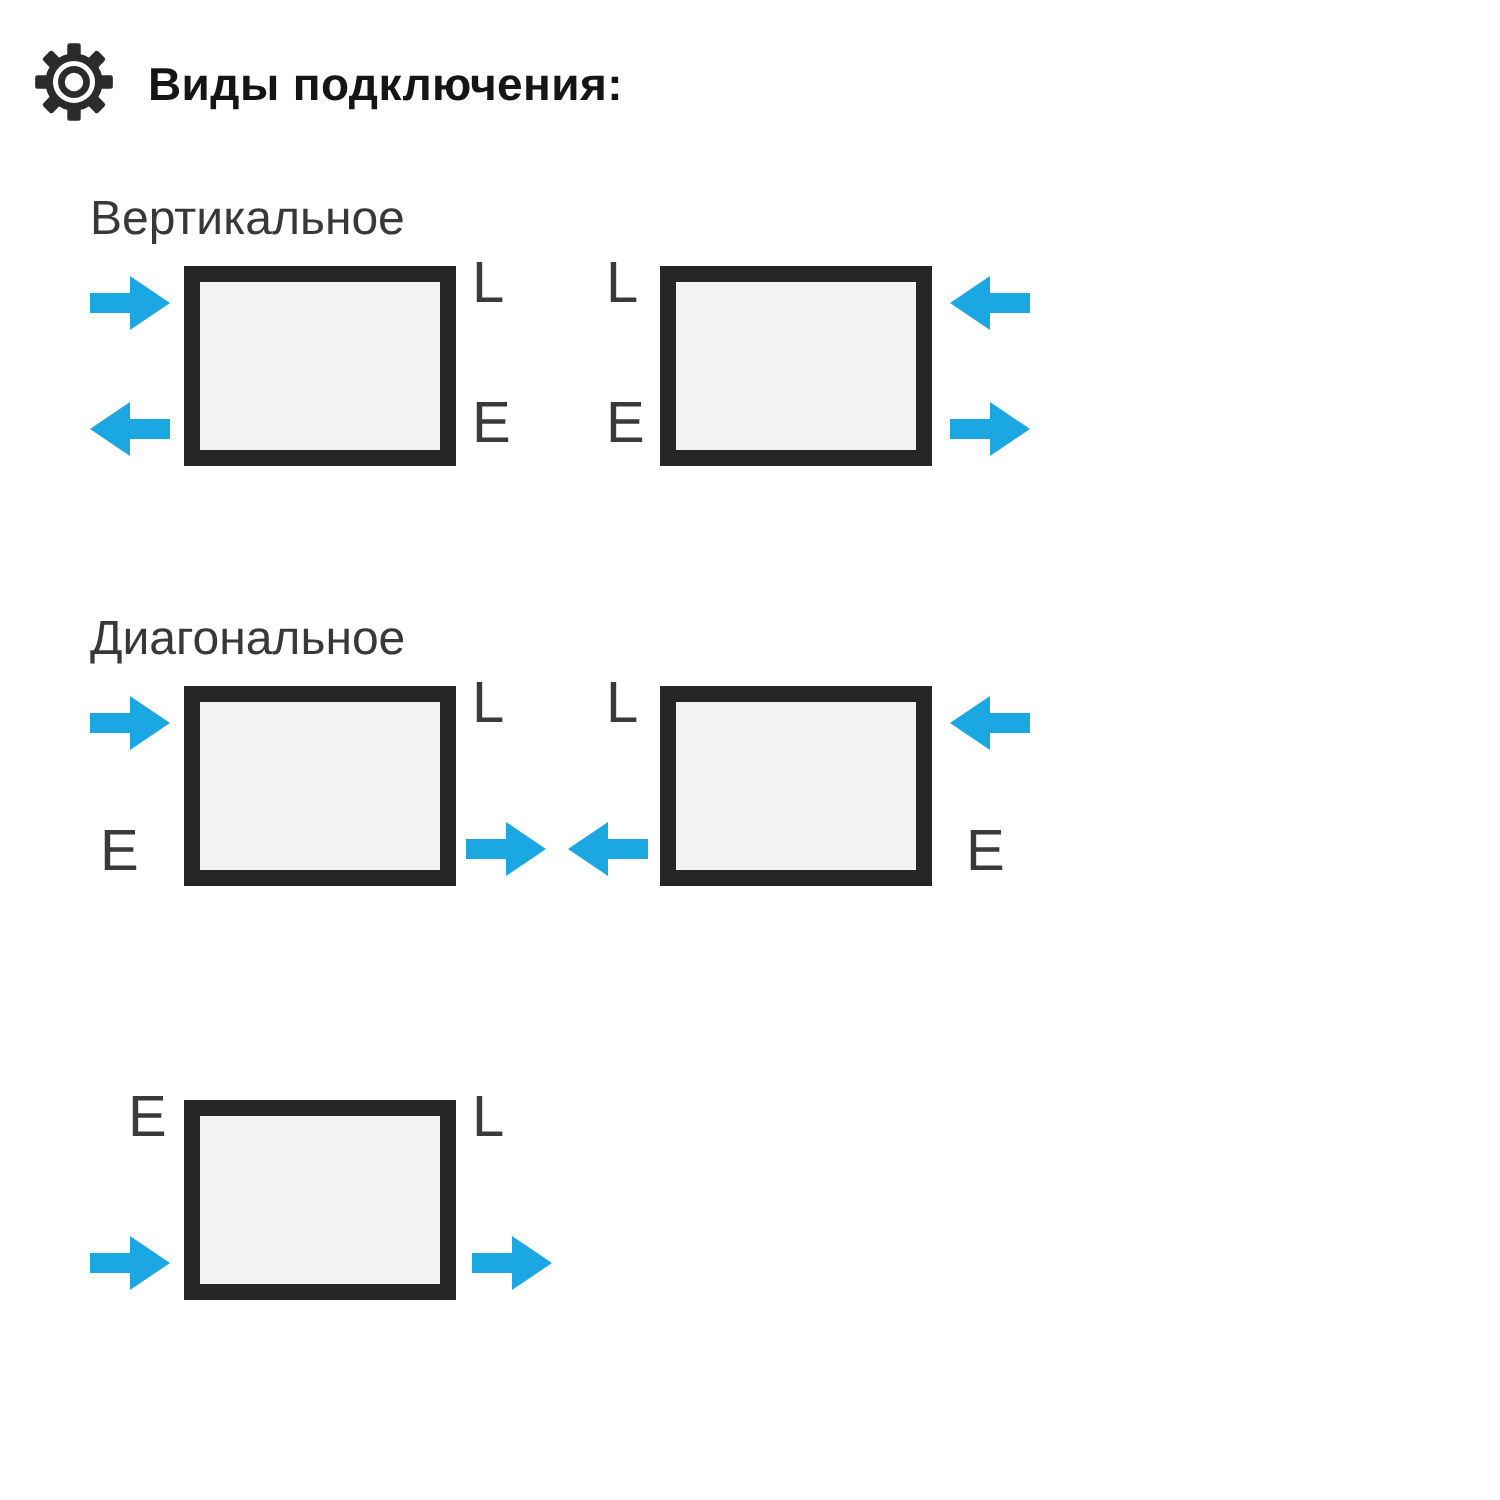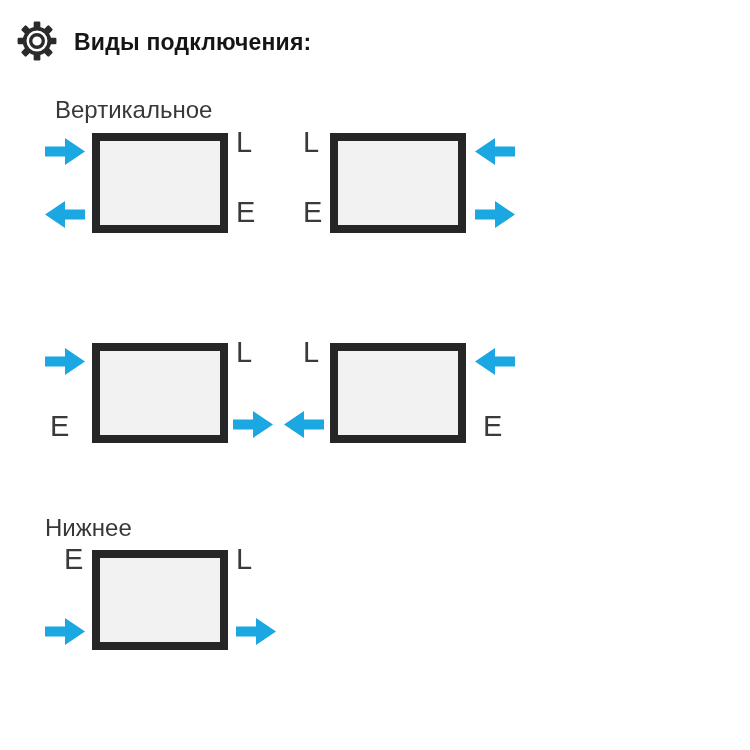--- a/index.html
+++ b/index.html
@@ -48,21 +48,21 @@
       <rect x="16.8" y="1.5" width="6.4" height="7" rx="1.2" transform="rotate(180 20 20)"></rect>
       <rect x="16.8" y="1.5" width="6.4" height="7" rx="1.2" transform="rotate(225 20 20)"></rect>
       <rect x="16.8" y="1.5" width="6.4" height="7" rx="1.2" transform="rotate(270 20 20)"></rect>
       <rect x="16.8" y="1.5" width="6.4" height="7" rx="1.2" transform="rotate(315 20 20)"></rect>
     </g>
     <circle class="gear-stroke" cx="20" cy="20" r="11.8" stroke-width="3.6"></circle>
     <circle class="gear-stroke" cx="20" cy="20" r="6" stroke-width="3.2"></circle>
   </svg>
   <h1 class="page-title">Виды подключения:</h1>
 
-  <div class="section-label" style="left:45px;top:96px;margin-left:10px;">Вертикальное</div>
+  <div class="section-label" style="left:45px;top:96px;">Вертикальное</div>
 
   <div class="diagram-rect" style="left:92px;top:133px;"></div>
   <svg class="arrow" style="left:45px;top:138px;" viewBox="0 0 40 27">
       <polygon points="0,8.5 20,8.5 20,0 40,13.5 20,27 20,18.5 0,18.5"></polygon>
     </svg>
   <svg class="arrow left" style="left:45px;top:201px;" viewBox="0 0 40 27">
       <polygon points="0,8.5 20,8.5 20,0 40,13.5 20,27 20,18.5 0,18.5"></polygon>
     </svg>
   <div class="lt" style="left:236px;top:128px;">L</div>
   <div class="lt" style="left:236px;top:198px;">E</div>
@@ -70,20 +70,21 @@
   <div class="diagram-rect" style="left:330px;top:133px;"></div>
   <div class="lt" style="left:303px;top:128px;">L</div>
   <div class="lt" style="left:303px;top:198px;">E</div>
   <svg class="arrow left" style="left:475px;top:138px;" viewBox="0 0 40 27">
       <polygon points="0,8.5 20,8.5 20,0 40,13.5 20,27 20,18.5 0,18.5"></polygon>
     </svg>
   <svg class="arrow" style="left:475px;top:201px;" viewBox="0 0 40 27">
       <polygon points="0,8.5 20,8.5 20,0 40,13.5 20,27 20,18.5 0,18.5"></polygon>
     </svg>
 
+  <div class="section-label" style="left:45px;top:306px;">Диагональное</div>
 
   <div class="diagram-rect" style="left:92px;top:343px;"></div>
   <svg class="arrow" style="left:45px;top:348px;" viewBox="0 0 40 27">
       <polygon points="0,8.5 20,8.5 20,0 40,13.5 20,27 20,18.5 0,18.5"></polygon>
     </svg>
   <div class="lt" style="left:236px;top:338px;">L</div>
   <div class="lt" style="left:50px;top:412px;">E</div>
   <svg class="arrow" style="left:233px;top:411px;" viewBox="0 0 40 27">
       <polygon points="0,8.5 20,8.5 20,0 40,13.5 20,27 20,18.5 0,18.5"></polygon>
     </svg>
@@ -91,21 +92,20 @@
   <div class="diagram-rect" style="left:330px;top:343px;"></div>
   <div class="lt" style="left:303px;top:338px;">L</div>
   <svg class="arrow left" style="left:284px;top:411px;" viewBox="0 0 40 27">
       <polygon points="0,8.5 20,8.5 20,0 40,13.5 20,27 20,18.5 0,18.5"></polygon>
     </svg>
   <svg class="arrow left" style="left:475px;top:348px;" viewBox="0 0 40 27">
       <polygon points="0,8.5 20,8.5 20,0 40,13.5 20,27 20,18.5 0,18.5"></polygon>
     </svg>
   <div class="lt" style="left:483px;top:412px;">E</div>
 
-  <div class="section-label" style="left:45px;top:514px;">Нижнее</div>
 
   <div class="diagram-rect" style="left:92px;top:550px;"></div>
   <div class="lt" style="left:64px;top:545px;">E</div>
   <div class="lt" style="left:236px;top:545px;">L</div>
   <svg class="arrow" style="left:45px;top:618px;" viewBox="0 0 40 27">
       <polygon points="0,8.5 20,8.5 20,0 40,13.5 20,27 20,18.5 0,18.5"></polygon>
     </svg>
   <svg class="arrow" style="left:236px;top:618px;" viewBox="0 0 40 27">
       <polygon points="0,8.5 20,8.5 20,0 40,13.5 20,27 20,18.5 0,18.5"></polygon>
     </svg>

